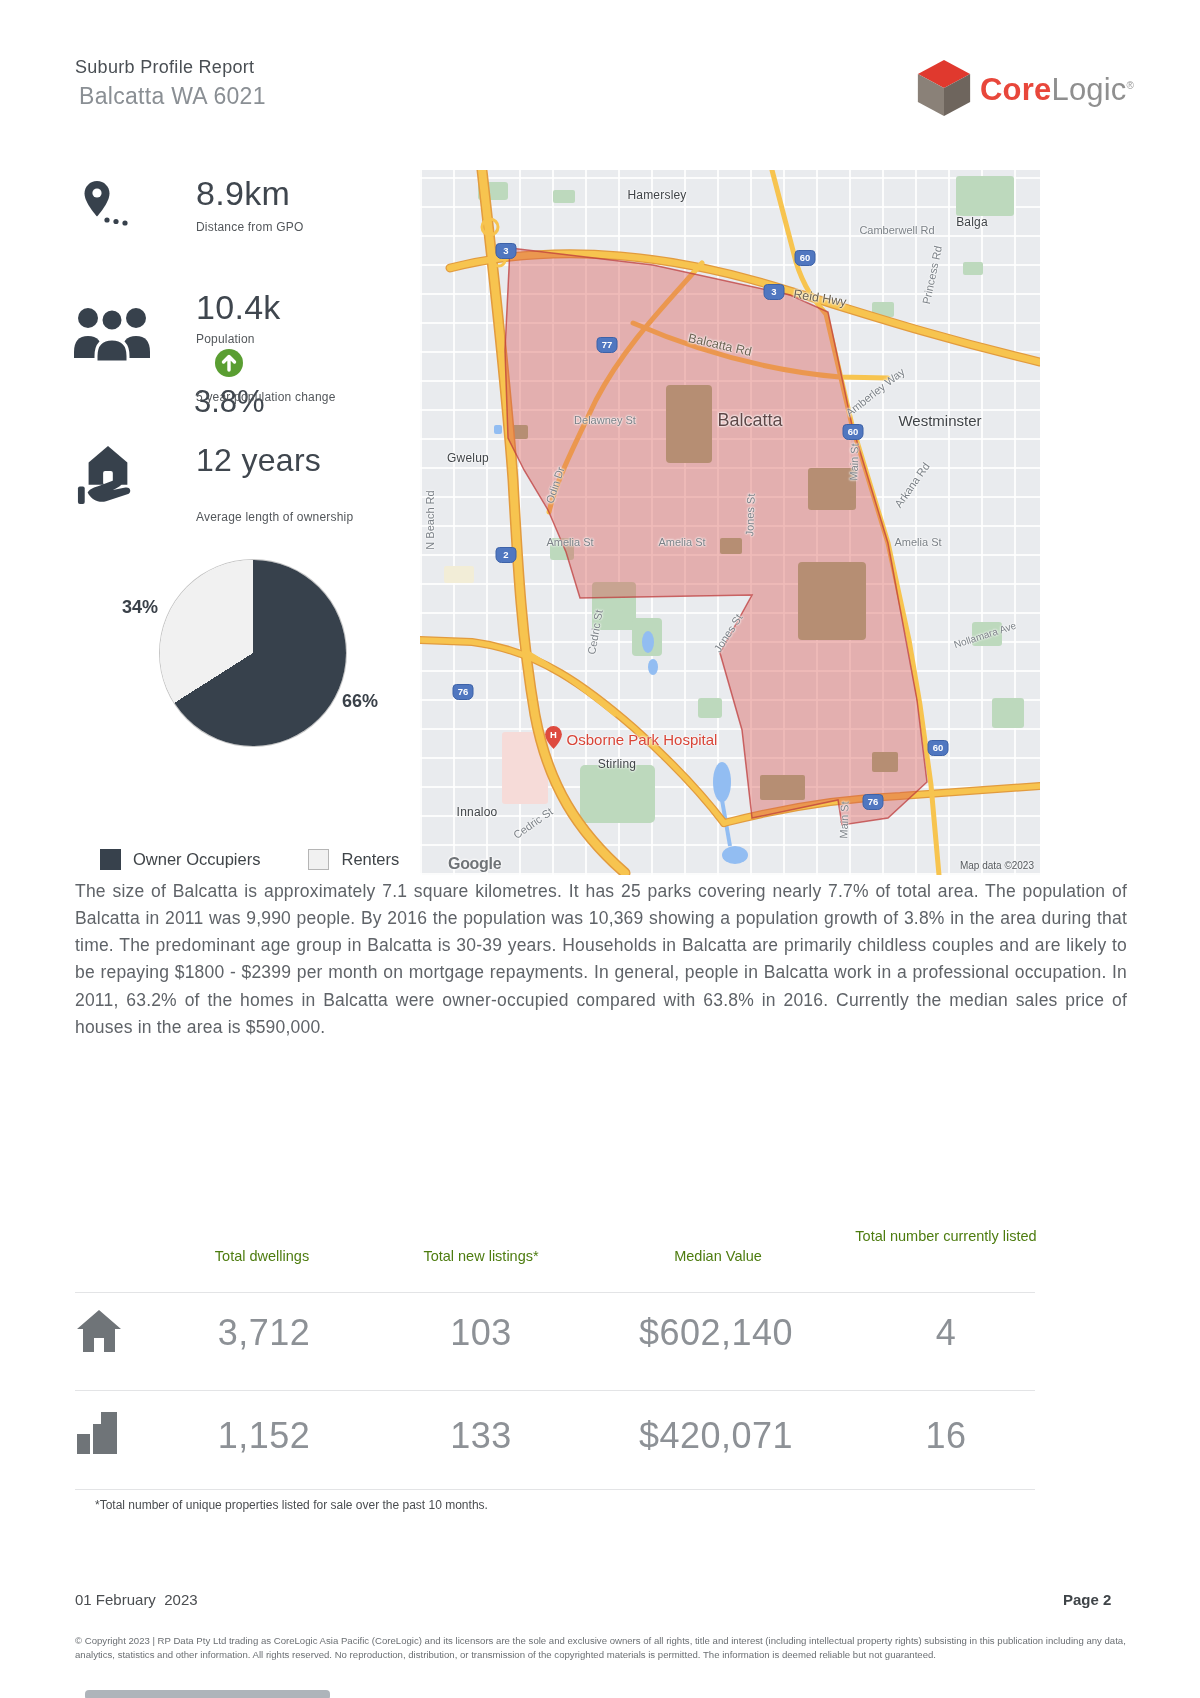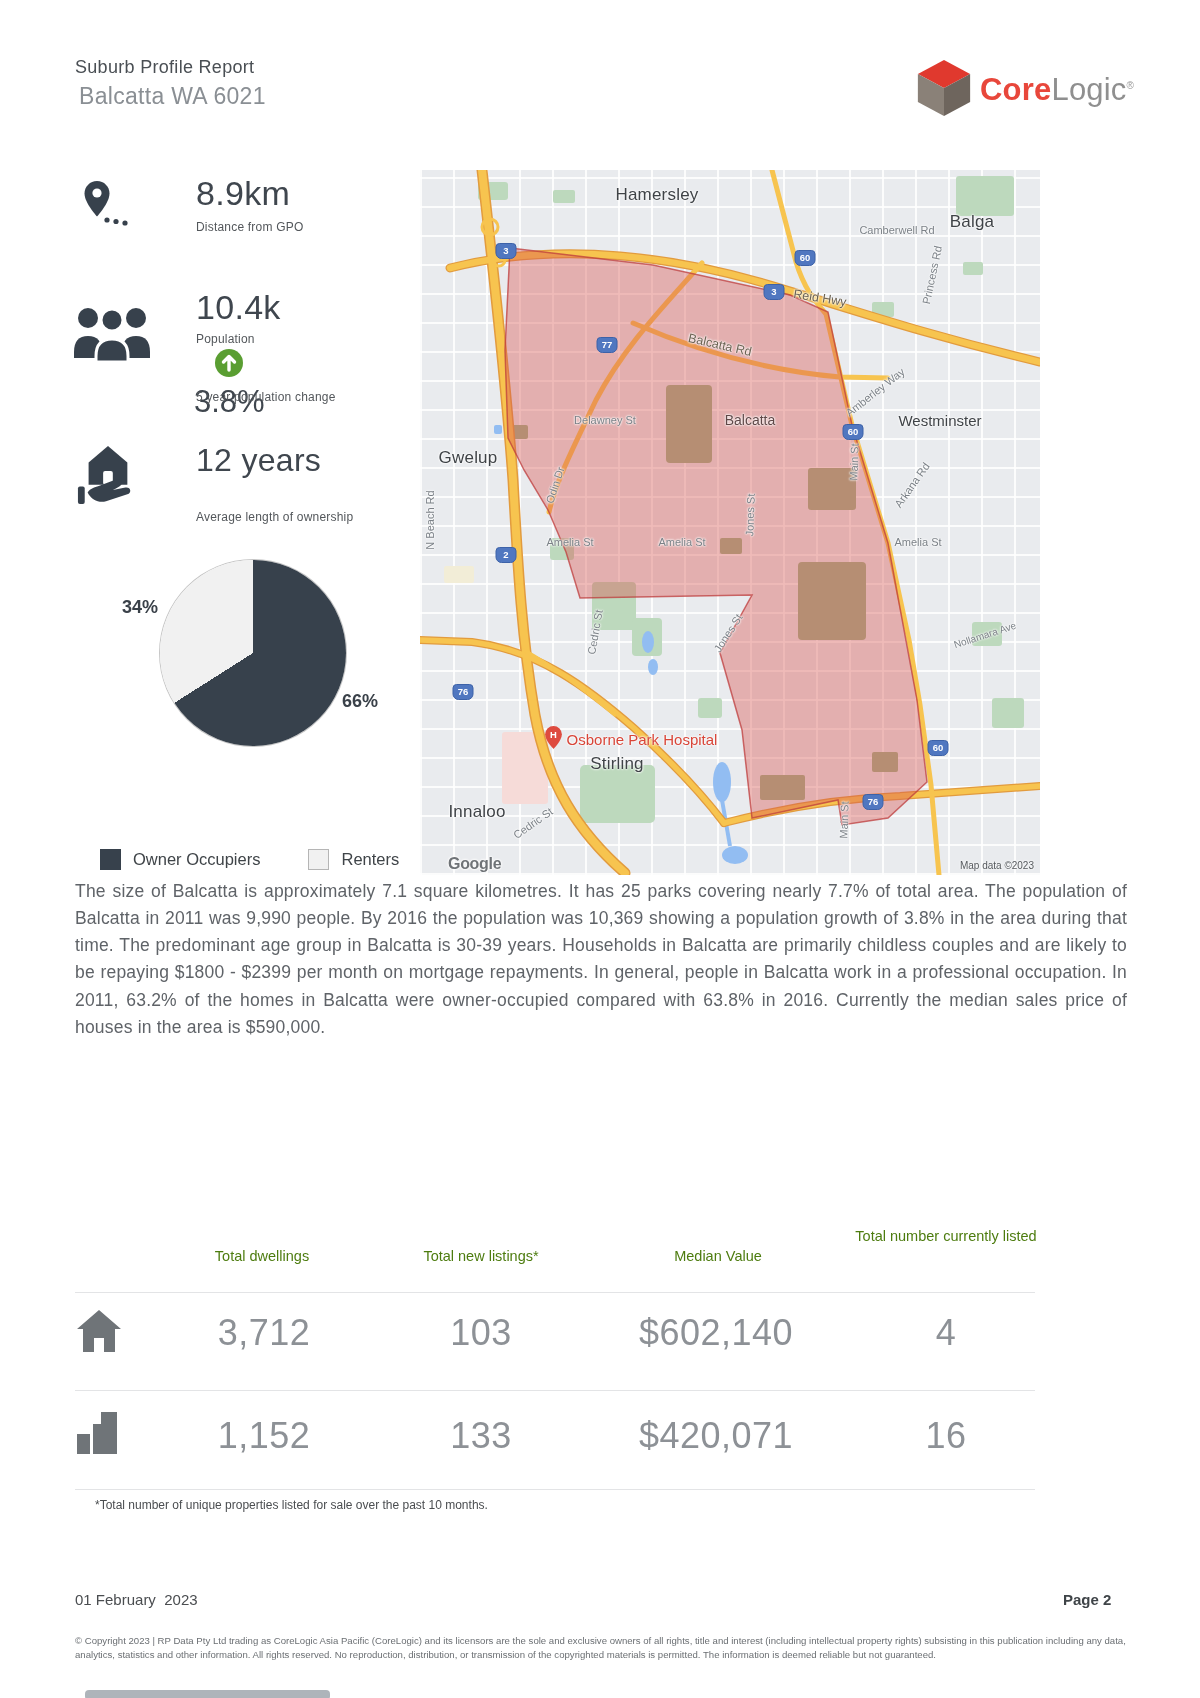--- a/index.html
+++ b/index.html
@@ -36,23 +36,23 @@
          background-color:#e9ebee;
          background-image:
            repeating-linear-gradient(90deg, rgba(255,255,255,.85) 0 2px, transparent 2px 33px),
            repeating-linear-gradient(0deg, rgba(255,255,255,.85) 0 2px, transparent 2px 29px); }
   .map svg.deco { position:absolute; inset:0; }
   .ml { position:absolute; transform:translate(-50%,-50%) rotate(var(--r,0deg)); white-space:nowrap;
         color:#7b8187; font-size:11px;
         text-shadow:0 0 2px rgba(255,255,255,.95),0 0 2px rgba(255,255,255,.95),0 0 3px rgba(255,255,255,.9); }
   .ml.road-sm { font-size:10px; }
   .ml.road-mj { color:#6b6252; font-size:12.5px; font-weight:500; }
-  .ml.suburb { color:#3f4347; font-size:17px; letter-spacing:.2px; }
+  .ml.suburb { color:#3f4347; font-size:12px; letter-spacing:.2px; }
   .ml.suburb-md { color:#3f4347; font-size:15px; }
-  .ml.suburb-dk { color:#5f4747; font-size:14px; }
+  .ml.suburb-dk { color:#5f4747; font-size:18px; }
   .ml.hospital { color:#d84538; font-size:15px; font-weight:500; }
   .shield { position:absolute; transform:translate(-50%,-50%); width:21px; height:16px; background:#5077c0;
             border:1px solid #3d62a8; border-radius:4px 4px 6px 6px; color:#fff; font-size:9.5px; font-weight:700;
             display:flex; align-items:center; justify-content:center; line-height:1; }
   .hosp-pin { position:absolute; left:125px; top:556px; }
   .google-logo { position:absolute; left:28px; bottom:2px; font-size:16px; font-weight:700; color:#6f7377;
                  letter-spacing:-.3px; text-shadow:0 0 2px #fff,0 0 3px #fff,0 0 3px #fff; }
   .map-attrib { position:absolute; right:6px; bottom:4px; font-size:10px; color:#55595d;
                 text-shadow:0 0 2px #fff,0 0 3px #fff; }
 

